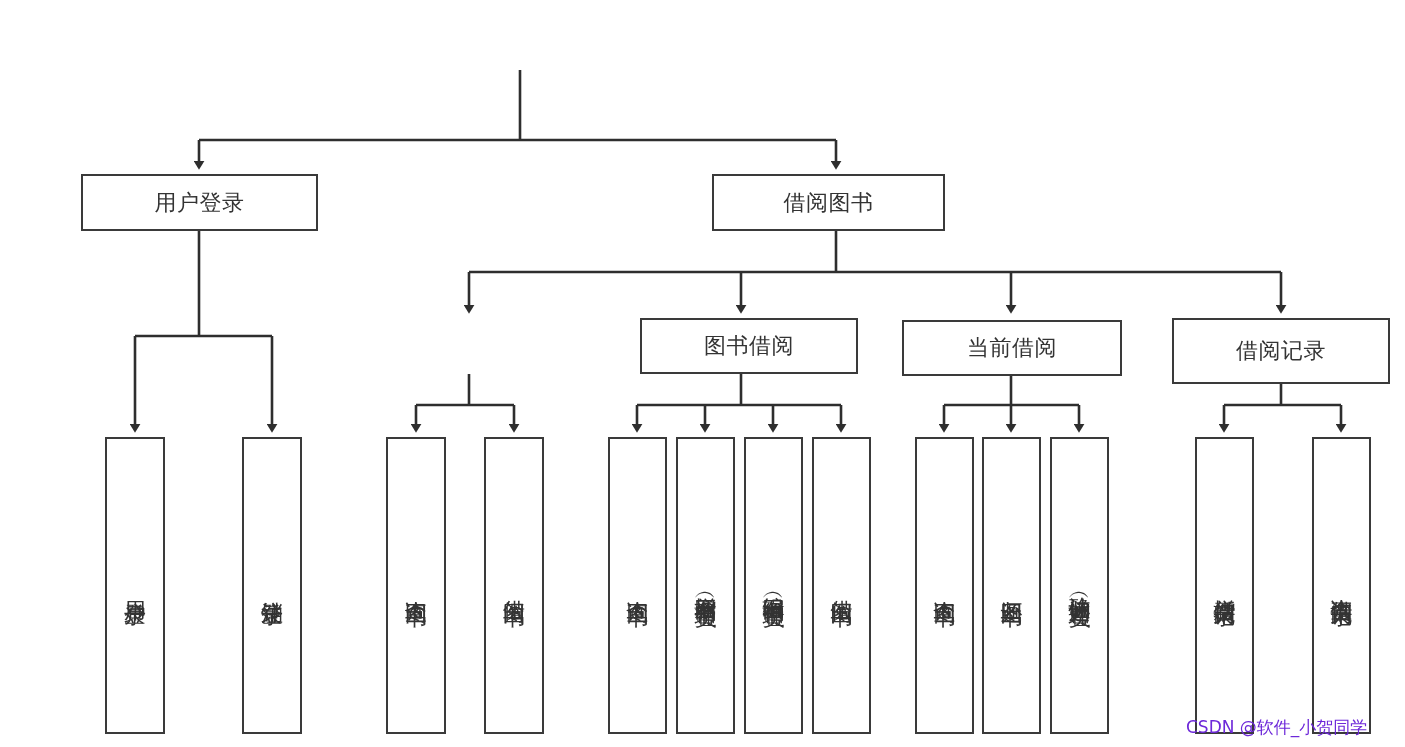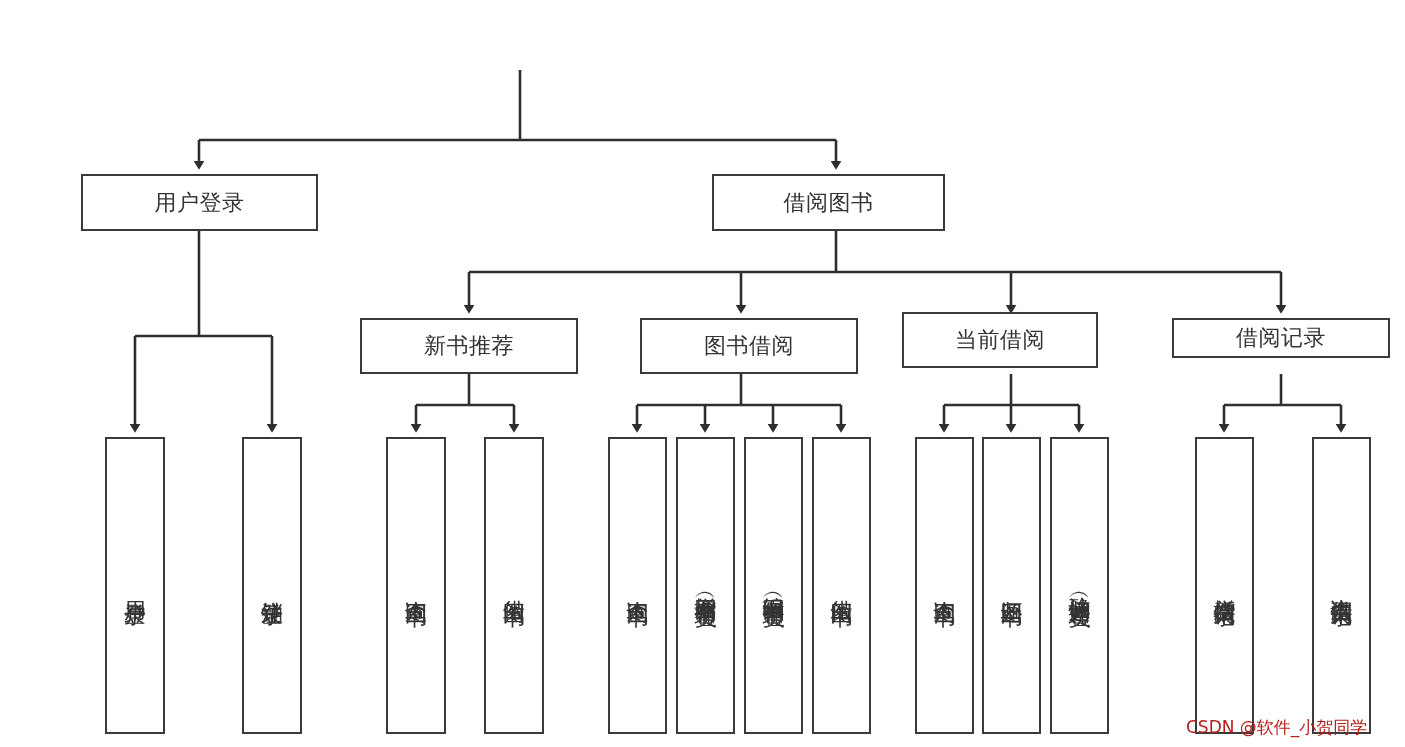--- a/index.html
+++ b/index.html
@@ -61,21 +61,21 @@
     font-size: 22px;
     line-height: 1.08;
     letter-spacing: 1.5px;
     max-height: 272px;
   }
   .watermark {
     position: absolute;
     left: 1186px;
     top: 716px;
     font-size: 17px;
-    color: #b91c1c;
+    color: #6d28d9;
     white-space: nowrap;
     font-family: "DejaVu Sans", "Liberation Sans", sans-serif;
   }
 </style>
 </head>
 <body>
 
 <div id="diagram-root">
 
   <svg class="connectors" viewBox="0 0 1405 747" xmlns="http://www.w3.org/2000/svg">
@@ -130,33 +130,30 @@
 
 
   <div class="node horizontal" style="left:81px; top:174px; width:237px; height:57px;">
     <span class="label">用户登录</span>
   </div>
 
   <div class="node horizontal" style="left:712px; top:174px; width:233px; height:57px;">
     <span class="label">借阅图书</span>
   </div>
 
-  <div class="node horizontal" style="left:360px; top:318px; width:218px; height:56px;">
-    <span class="label">新书推荐</span>
-  </div>
 
   <div class="node horizontal" style="left:632px; top:318px; width:218px; height:56px;margin-left:8px;">
     <span class="label">图书借阅</span>
   </div>
 
-  <div class="node horizontal" style="left:902px; top:312px; width:196px; height:56px;">
+  <div class="node horizontal" style="left:902px; top:320px; width:220px; height:56px;">
     <span class="label">当前借阅</span>
   </div>
 
-  <div class="node horizontal" style="left:1172px; top:318px; width:218px; height:40px;">
+  <div class="node horizontal" style="left:1172px; top:318px; width:218px; height:66px;">
     <span class="label">借阅记录</span>
   </div>
 
   <div class="node vertical" style="left:105px; top:437px; width:60px; height:297px;">
     <span class="label">用户登录</span>
   </div>
 
   <div class="node vertical" style="left:242px; top:437px; width:60px; height:297px;">
     <span class="label">注销登录</span>
   </div>

